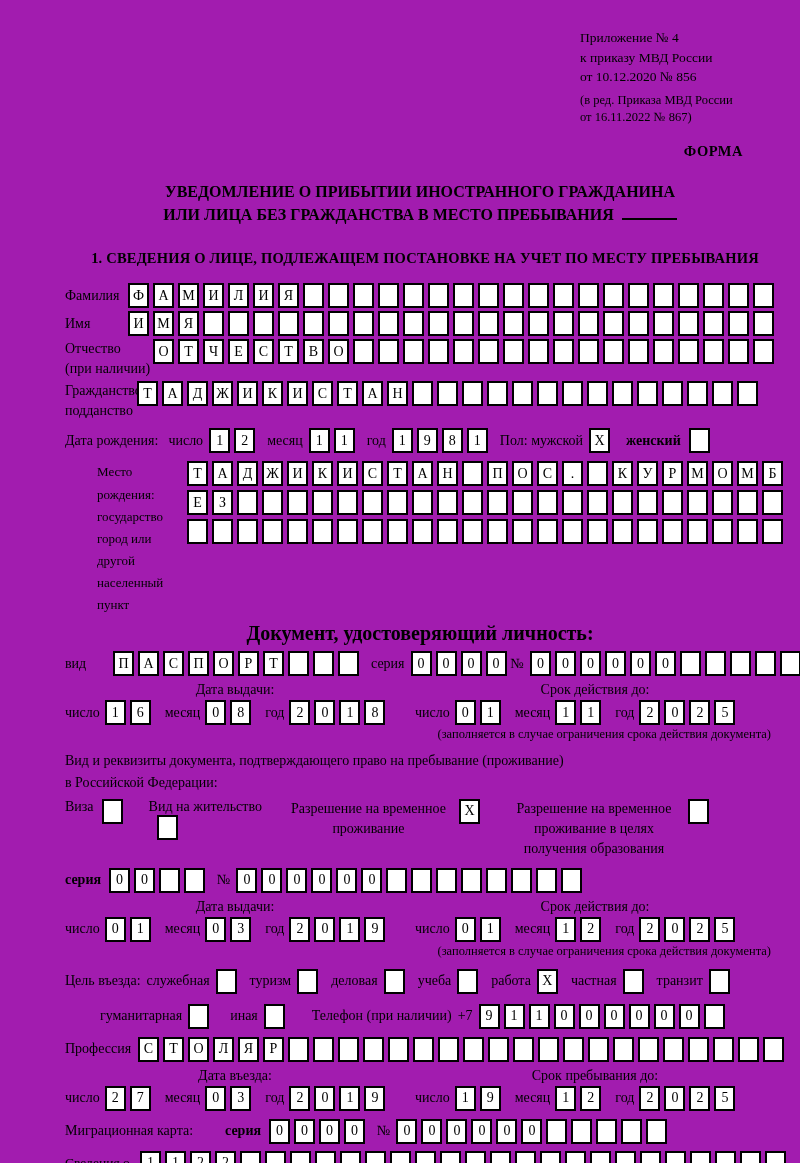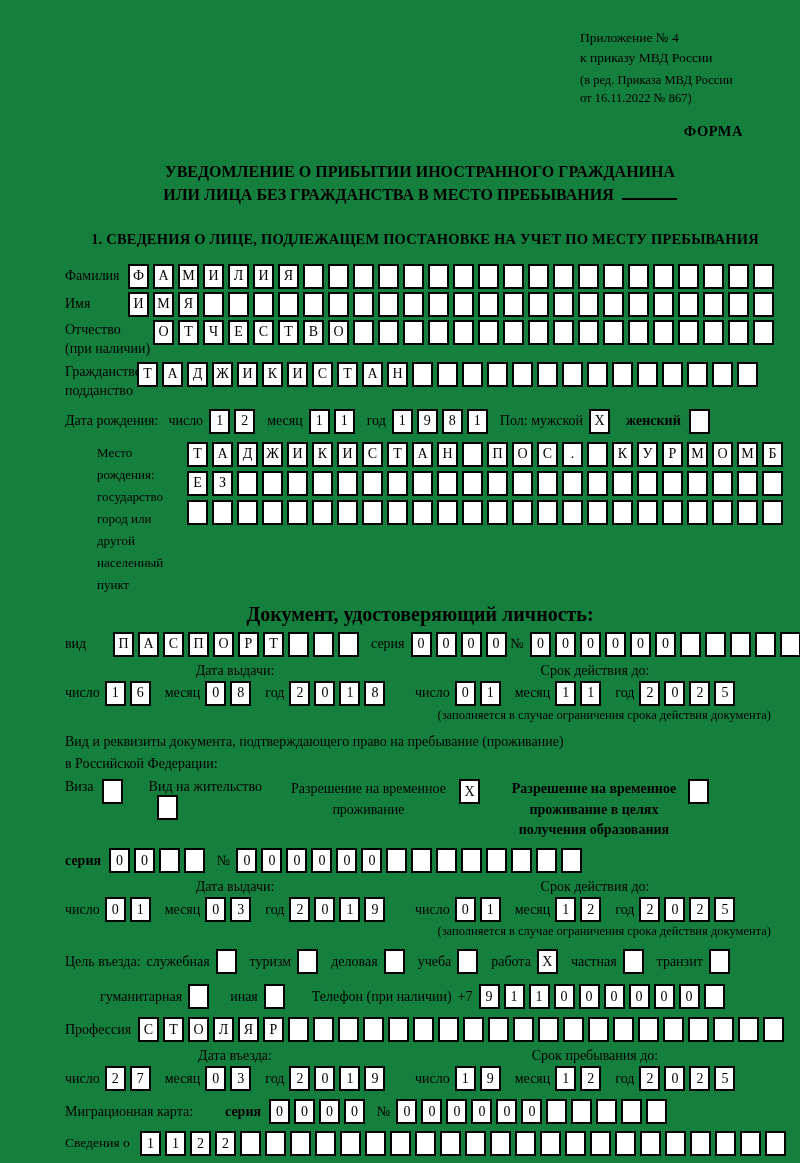--- a/index.html
+++ b/index.html
@@ -1,17 +1,17 @@
 <!DOCTYPE html>
 <html><head>
 <meta charset="utf-8">
 <style>
   html,body{margin:0;padding:0;background:#fff;}
   .page{width:800px;height:1163px;box-sizing:border-box;padding:28px 25px 0 65px;
-        font-family:"Liberation Serif","DejaVu Serif",serif;color:#000;background:#15803d;overflow:hidden;}
+        font-family:"Liberation Serif","DejaVu Serif",serif;color:#000;background:#a21caf;overflow:hidden;}
   .hdr-block{margin-left:auto;width:195px;font-size:13.5px;line-height:1.45;}
   .hdr-edition{margin-left:auto;width:195px;font-size:12.5px;line-height:1.4;margin-top:5px;}
   .forma{text-align:right;padding-right:32px;font-weight:bold;font-size:14.5px;margin-top:16px;letter-spacing:0.5px;}
   .title{margin-top:20px;text-align:center;font-weight:bold;font-size:16px;line-height:1.45;}
   .blank-line{display:inline-block;width:55px;border-bottom:2px solid #000;height:13px;margin-left:8px;}
   .sec-heading{margin-top:24px;margin-bottom:16px;font-weight:bold;font-size:14.5px;letter-spacing:0.2px;text-align:center;margin-right:-10px;}
   .row{display:flex;align-items:center;margin-bottom:3px;}
   .row.top{align-items:flex-start;}
   .lbl{font-size:14px;white-space:nowrap;}
   .boxes{display:flex;flex-wrap:nowrap;}
@@ -49,20 +49,21 @@
   .rep-rows .boxes{margin-bottom:5px;}
 </style>
 </head>
 <body>
 
 <div class="page">
 
   <div class="hdr-block">
     <div>Приложение № 4</div>
     <div>к приказу МВД России</div>
+    <div>от 10.12.2020 № 856</div>
   </div>
   <div class="hdr-edition">
     <div>(в ред. Приказа МВД России</div>
     <div>от 16.11.2022 № 867)</div>
   </div>
   <div class="forma">ФОРМА</div>
 
   <div class="title">
     <div>УВЕДОМЛЕНИЕ О ПРИБЫТИИ ИНОСТРАННОГО ГРАЖДАНИНА</div>
     <div>
@@ -422,21 +423,21 @@
       <span class="boxes">
           <span class="cell"></span>
         </span>
     </div>
     <div class="opt" style="margin-left:24px;">
       <span class="txt c w-rvp">Разрешение на временное проживание</span>
       <span class="boxes">
           <span class="cell">X</span>
         </span>
     </div>
-    <div class="opt" style="margin-left:24px;font-weight:bold;">
+    <div class="opt" style="margin-left:24px;">
       <span class="txt c w-rvpedu">Разрешение на временное проживание в целях получения образования</span>
       <span class="boxes">
           <span class="cell"></span>
         </span>
     </div>
   </div>
 
   <div class="row">
     <span class="lbl mr8">серия</span>
     <span class="boxes">

